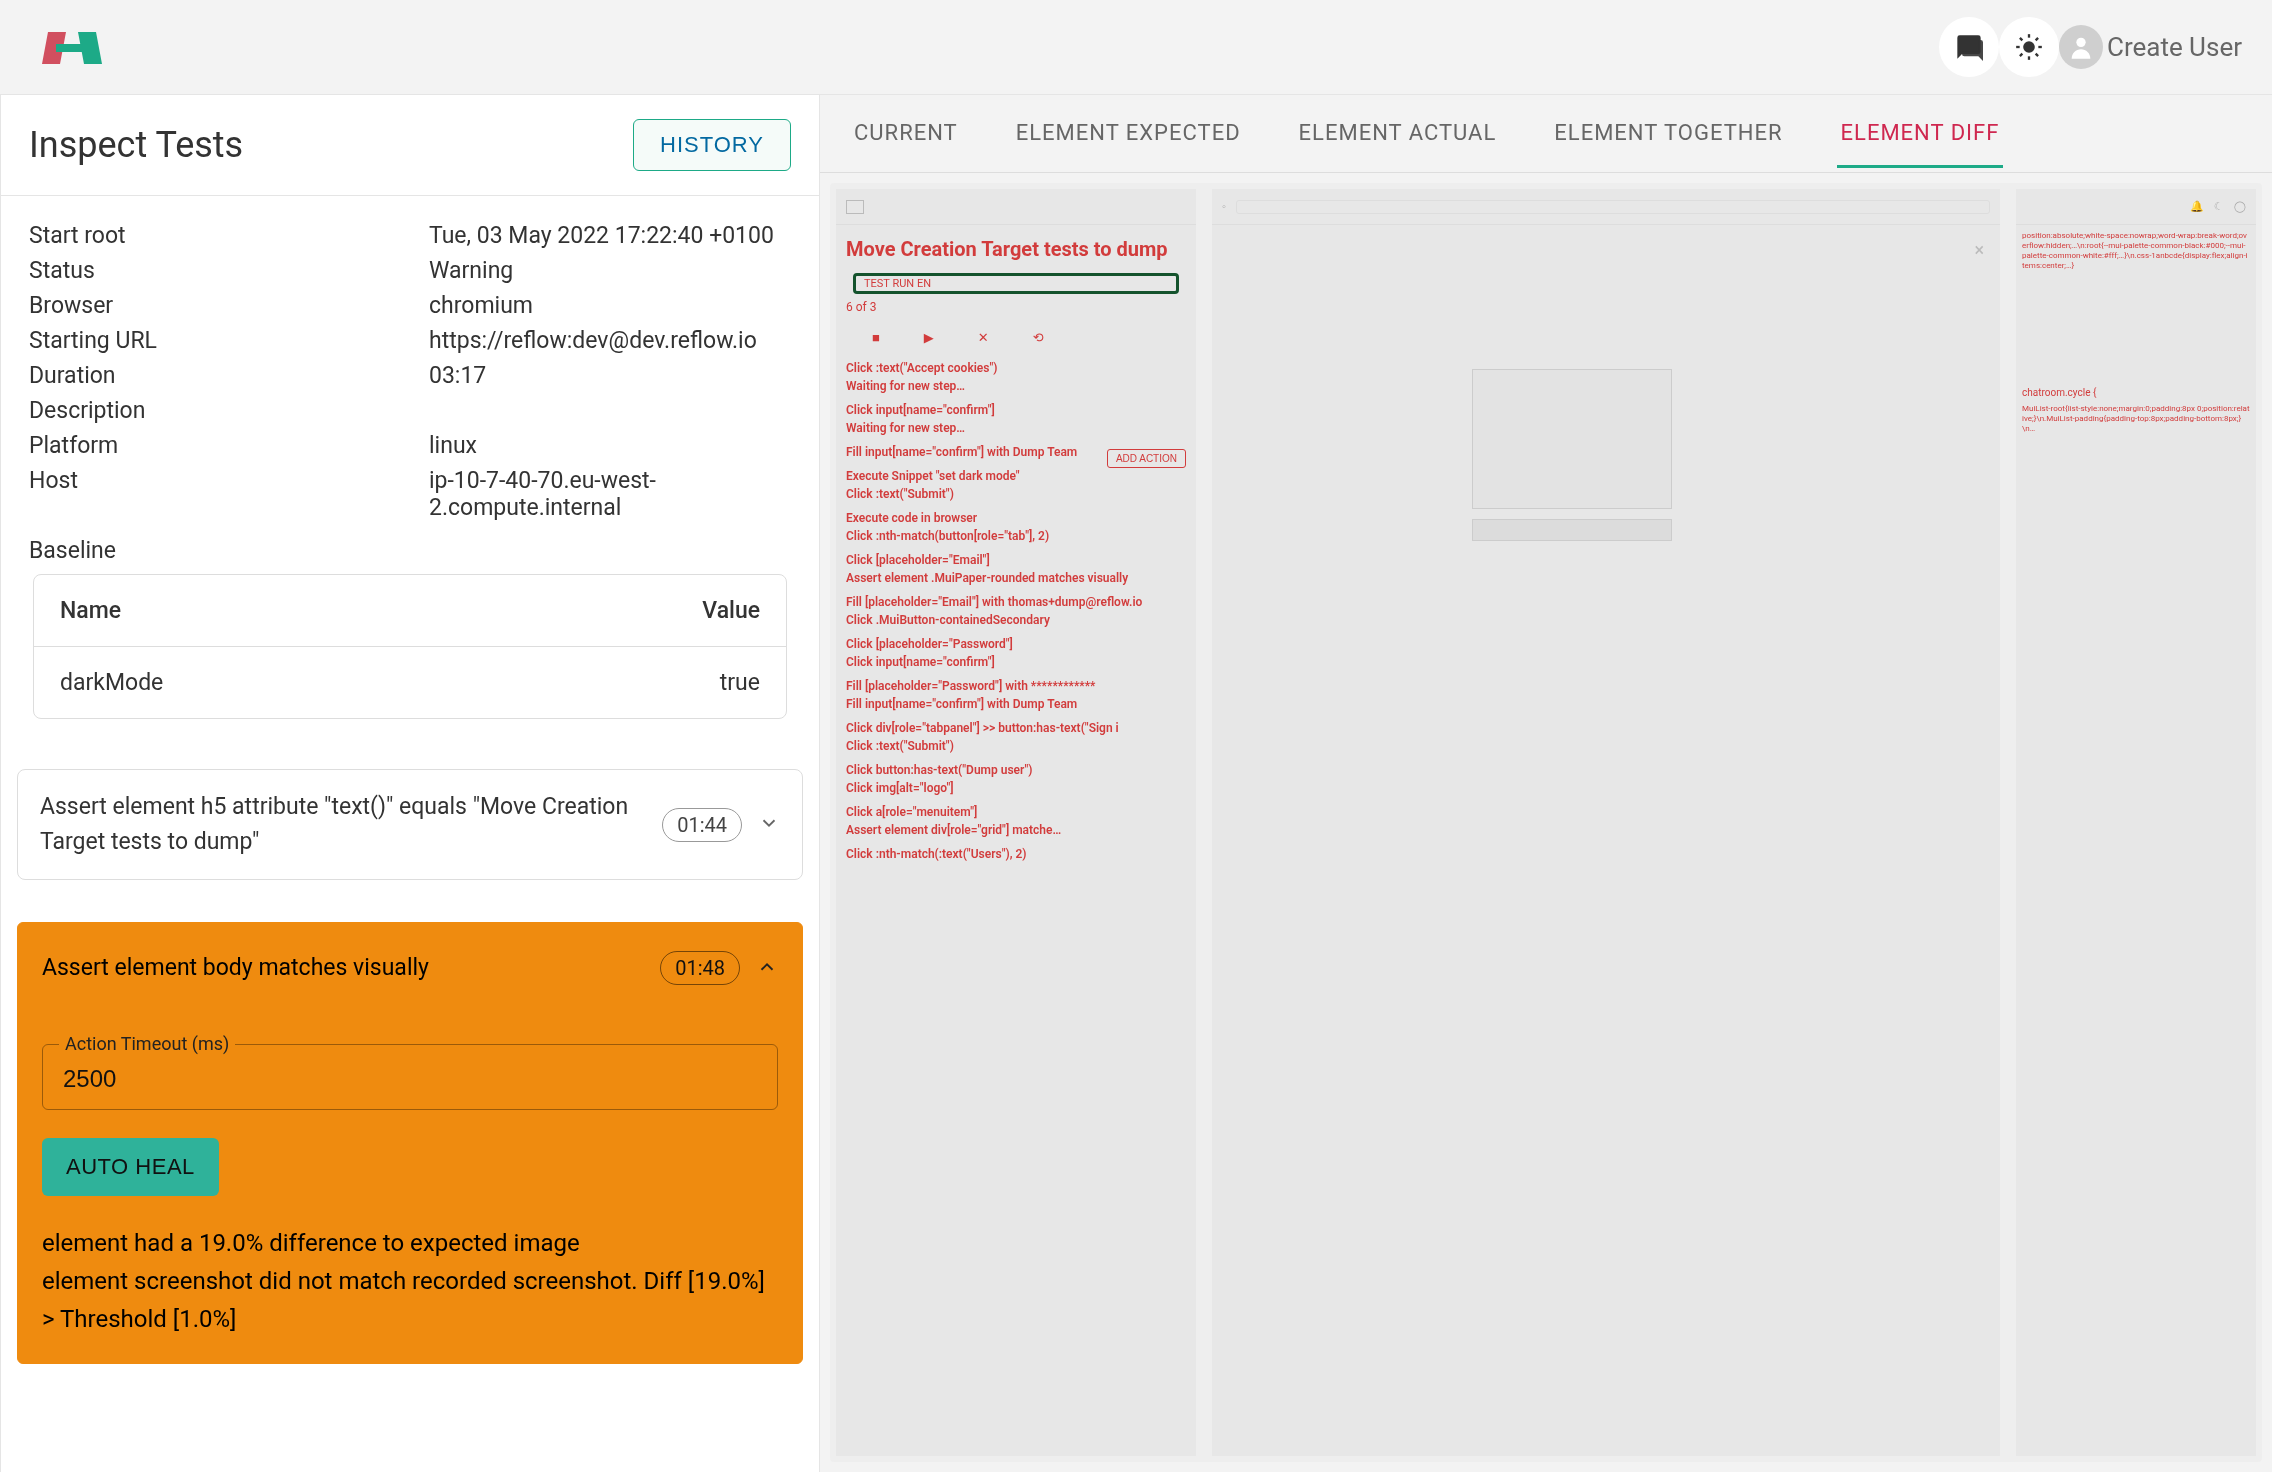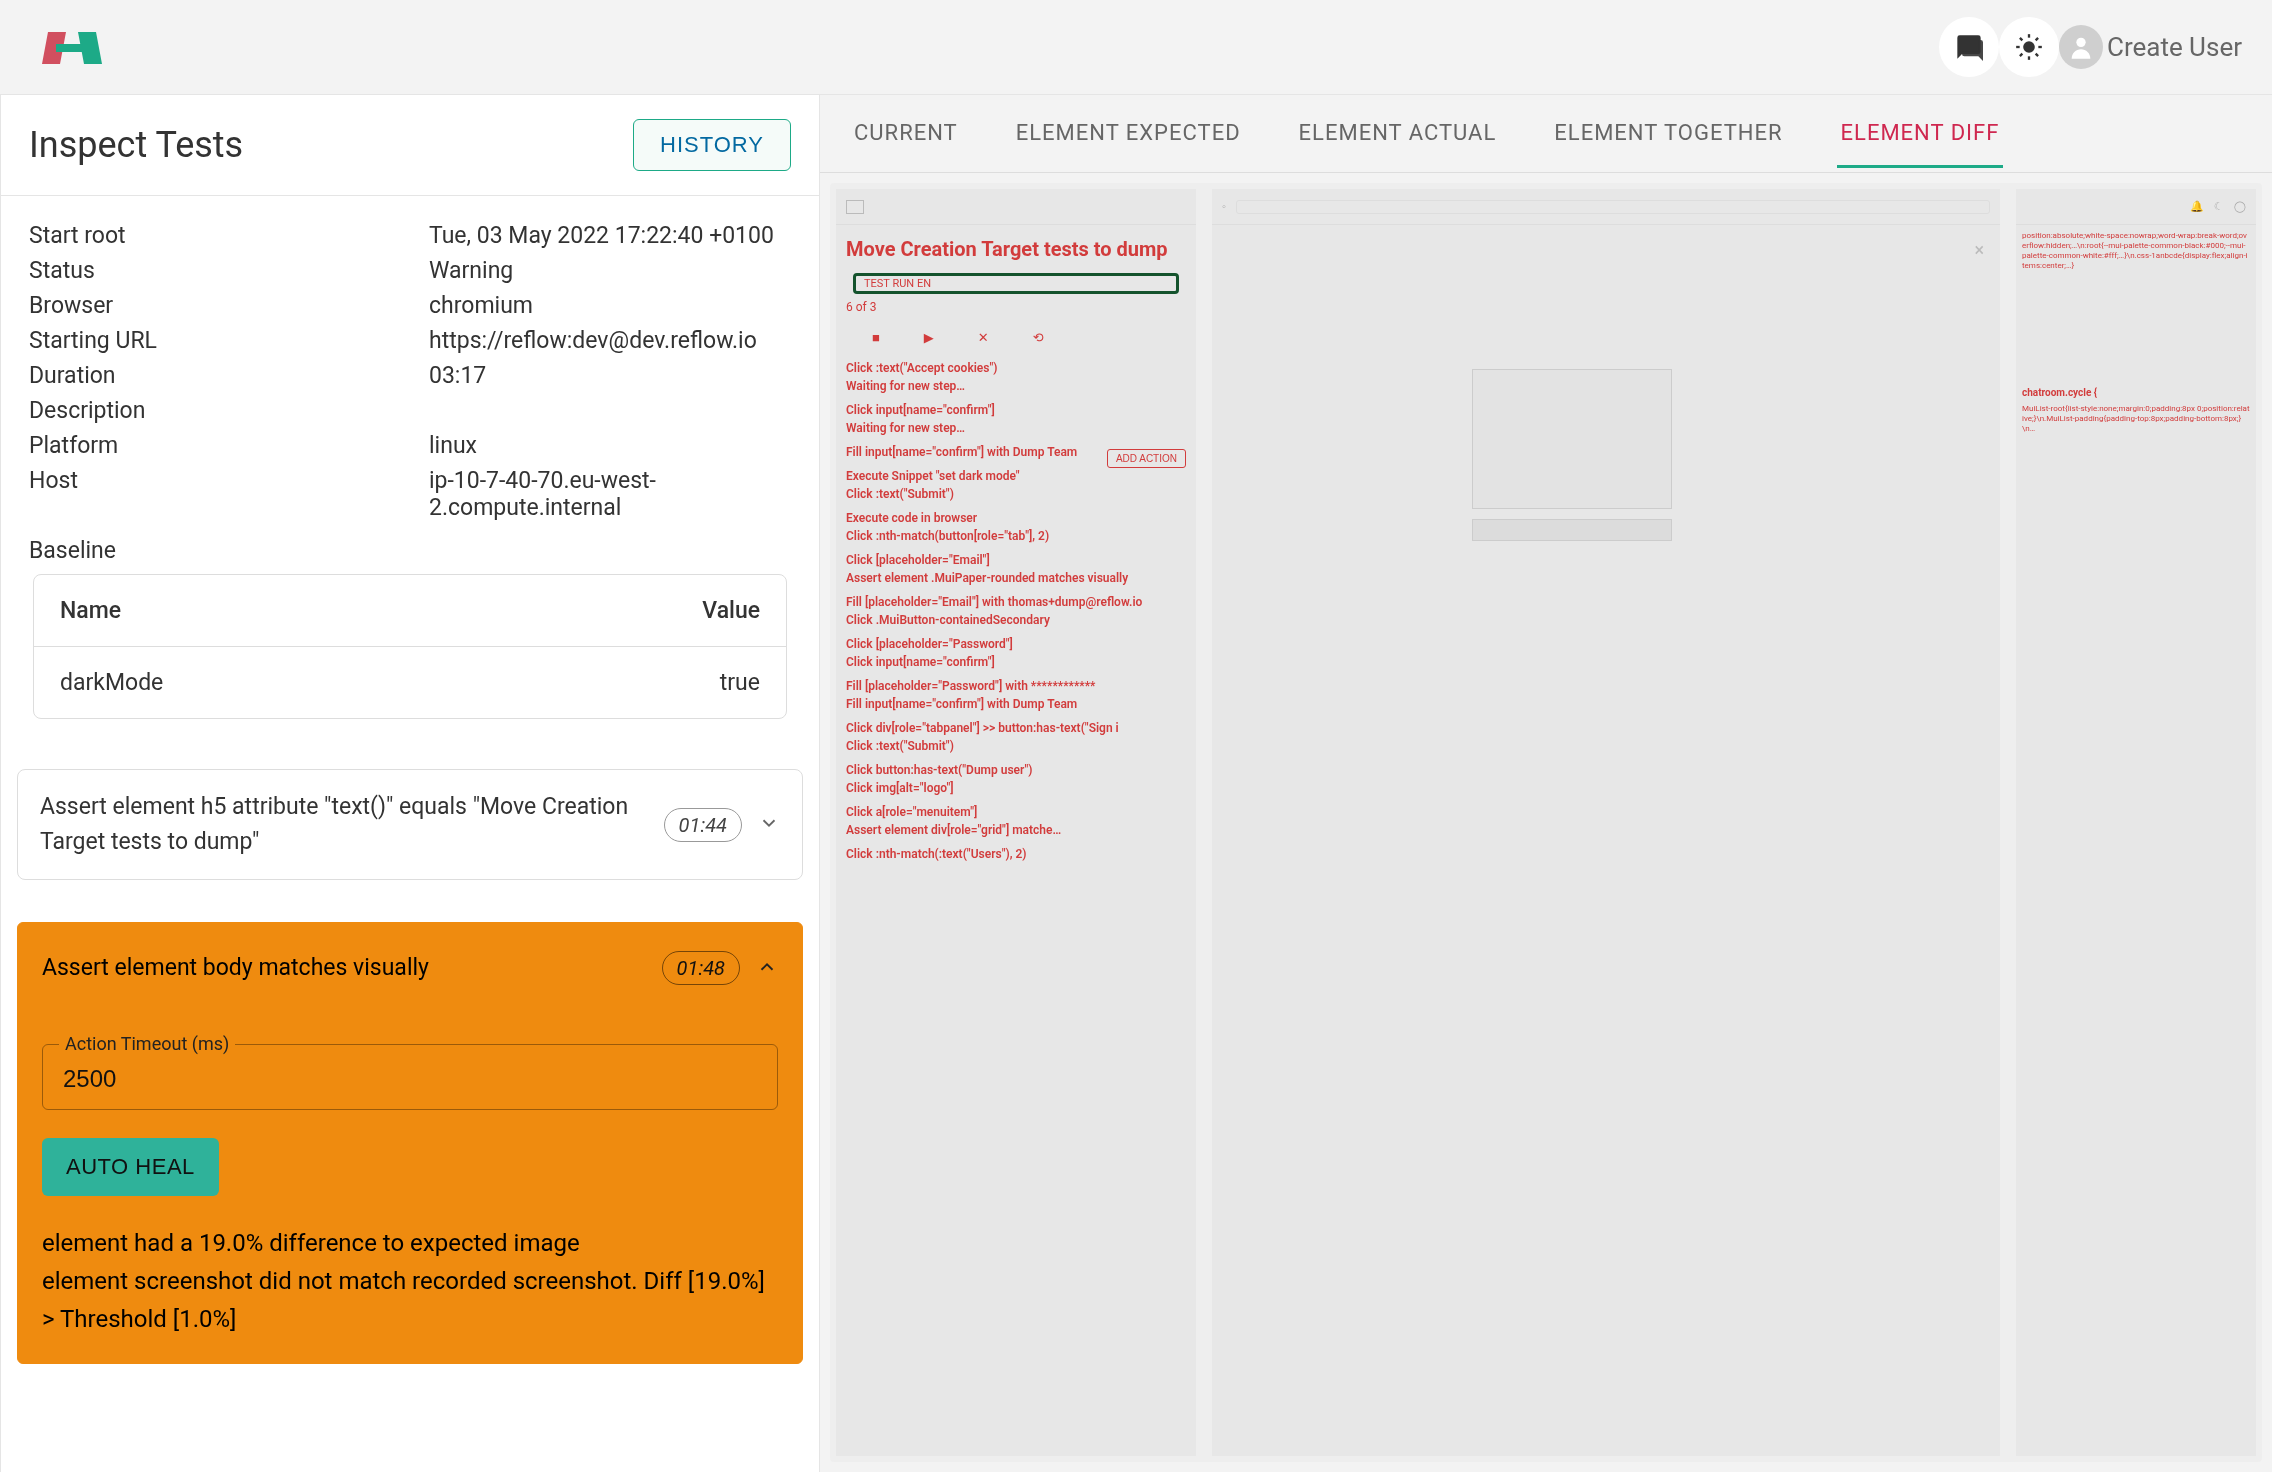--- a/index.html
+++ b/index.html
@@ -86,21 +86,21 @@
 
 .step-card {
   margin: 12px 16px; border: 1px solid #ddd; border-radius: 8px;
   padding: 20px 22px;
   display: flex; align-items: center; gap: 16px;
   background: #fff;
 }
 .step-text { flex: 1; font-size: 23px; line-height: 1.5; color: #333; }
 .step-time {
   border: 1px solid #999; border-radius: 999px; padding: 4px 14px;
-  font-size: 20px; color: #444; font-style: italic;
+  font-size: 20px; color: #444;
 }
 .step-chevron { color: #666; cursor: pointer; }
 
 .step-card.warning {
   background: #ef8b0f; border-color: #ef8b0f; border-radius: 6px;
   flex-direction: column; align-items: stretch;
   margin: 30px 16px; padding: 0;
 }
 .step-card.warning .step-header {
   display: flex; align-items: center; gap: 16px; padding: 28px 24px;
@@ -180,21 +180,21 @@
   font-size:10px; padding:3px 8px; border-radius:3px;
 }
 
 .ghost-box {
   position:absolute; border:1px solid #ccc; background:#e3e3e3;
 }
 .right-redtext {
   color:#d23c3c; font-size:8px; line-height:1.25; padding:6px; word-break:break-all;
 }
 .right-block { margin-top: 110px; }
-.right-hdr { color:#d23c3c; font-size:10px; font-weight:700; padding: 0 6px;}
+.right-hdr { color:#d23c3c; font-size:10px; font-weight:400; padding: 0 6px;}
 
 .topbar-diff {
   height: 36px; background: #e7e7e7; display:flex; align-items:center; padding:0 10px; gap:10px; border-bottom:1px solid #ddd;
 }
 .topbar-diff .sq { width:18px; height:14px; border:1px solid #bbb; }
 .topbar-diff .spacer { flex:1; }
 .topbar-diff .mini { font-size:11px; color:#aaa; }
 </style>
 </head>
 <body>

